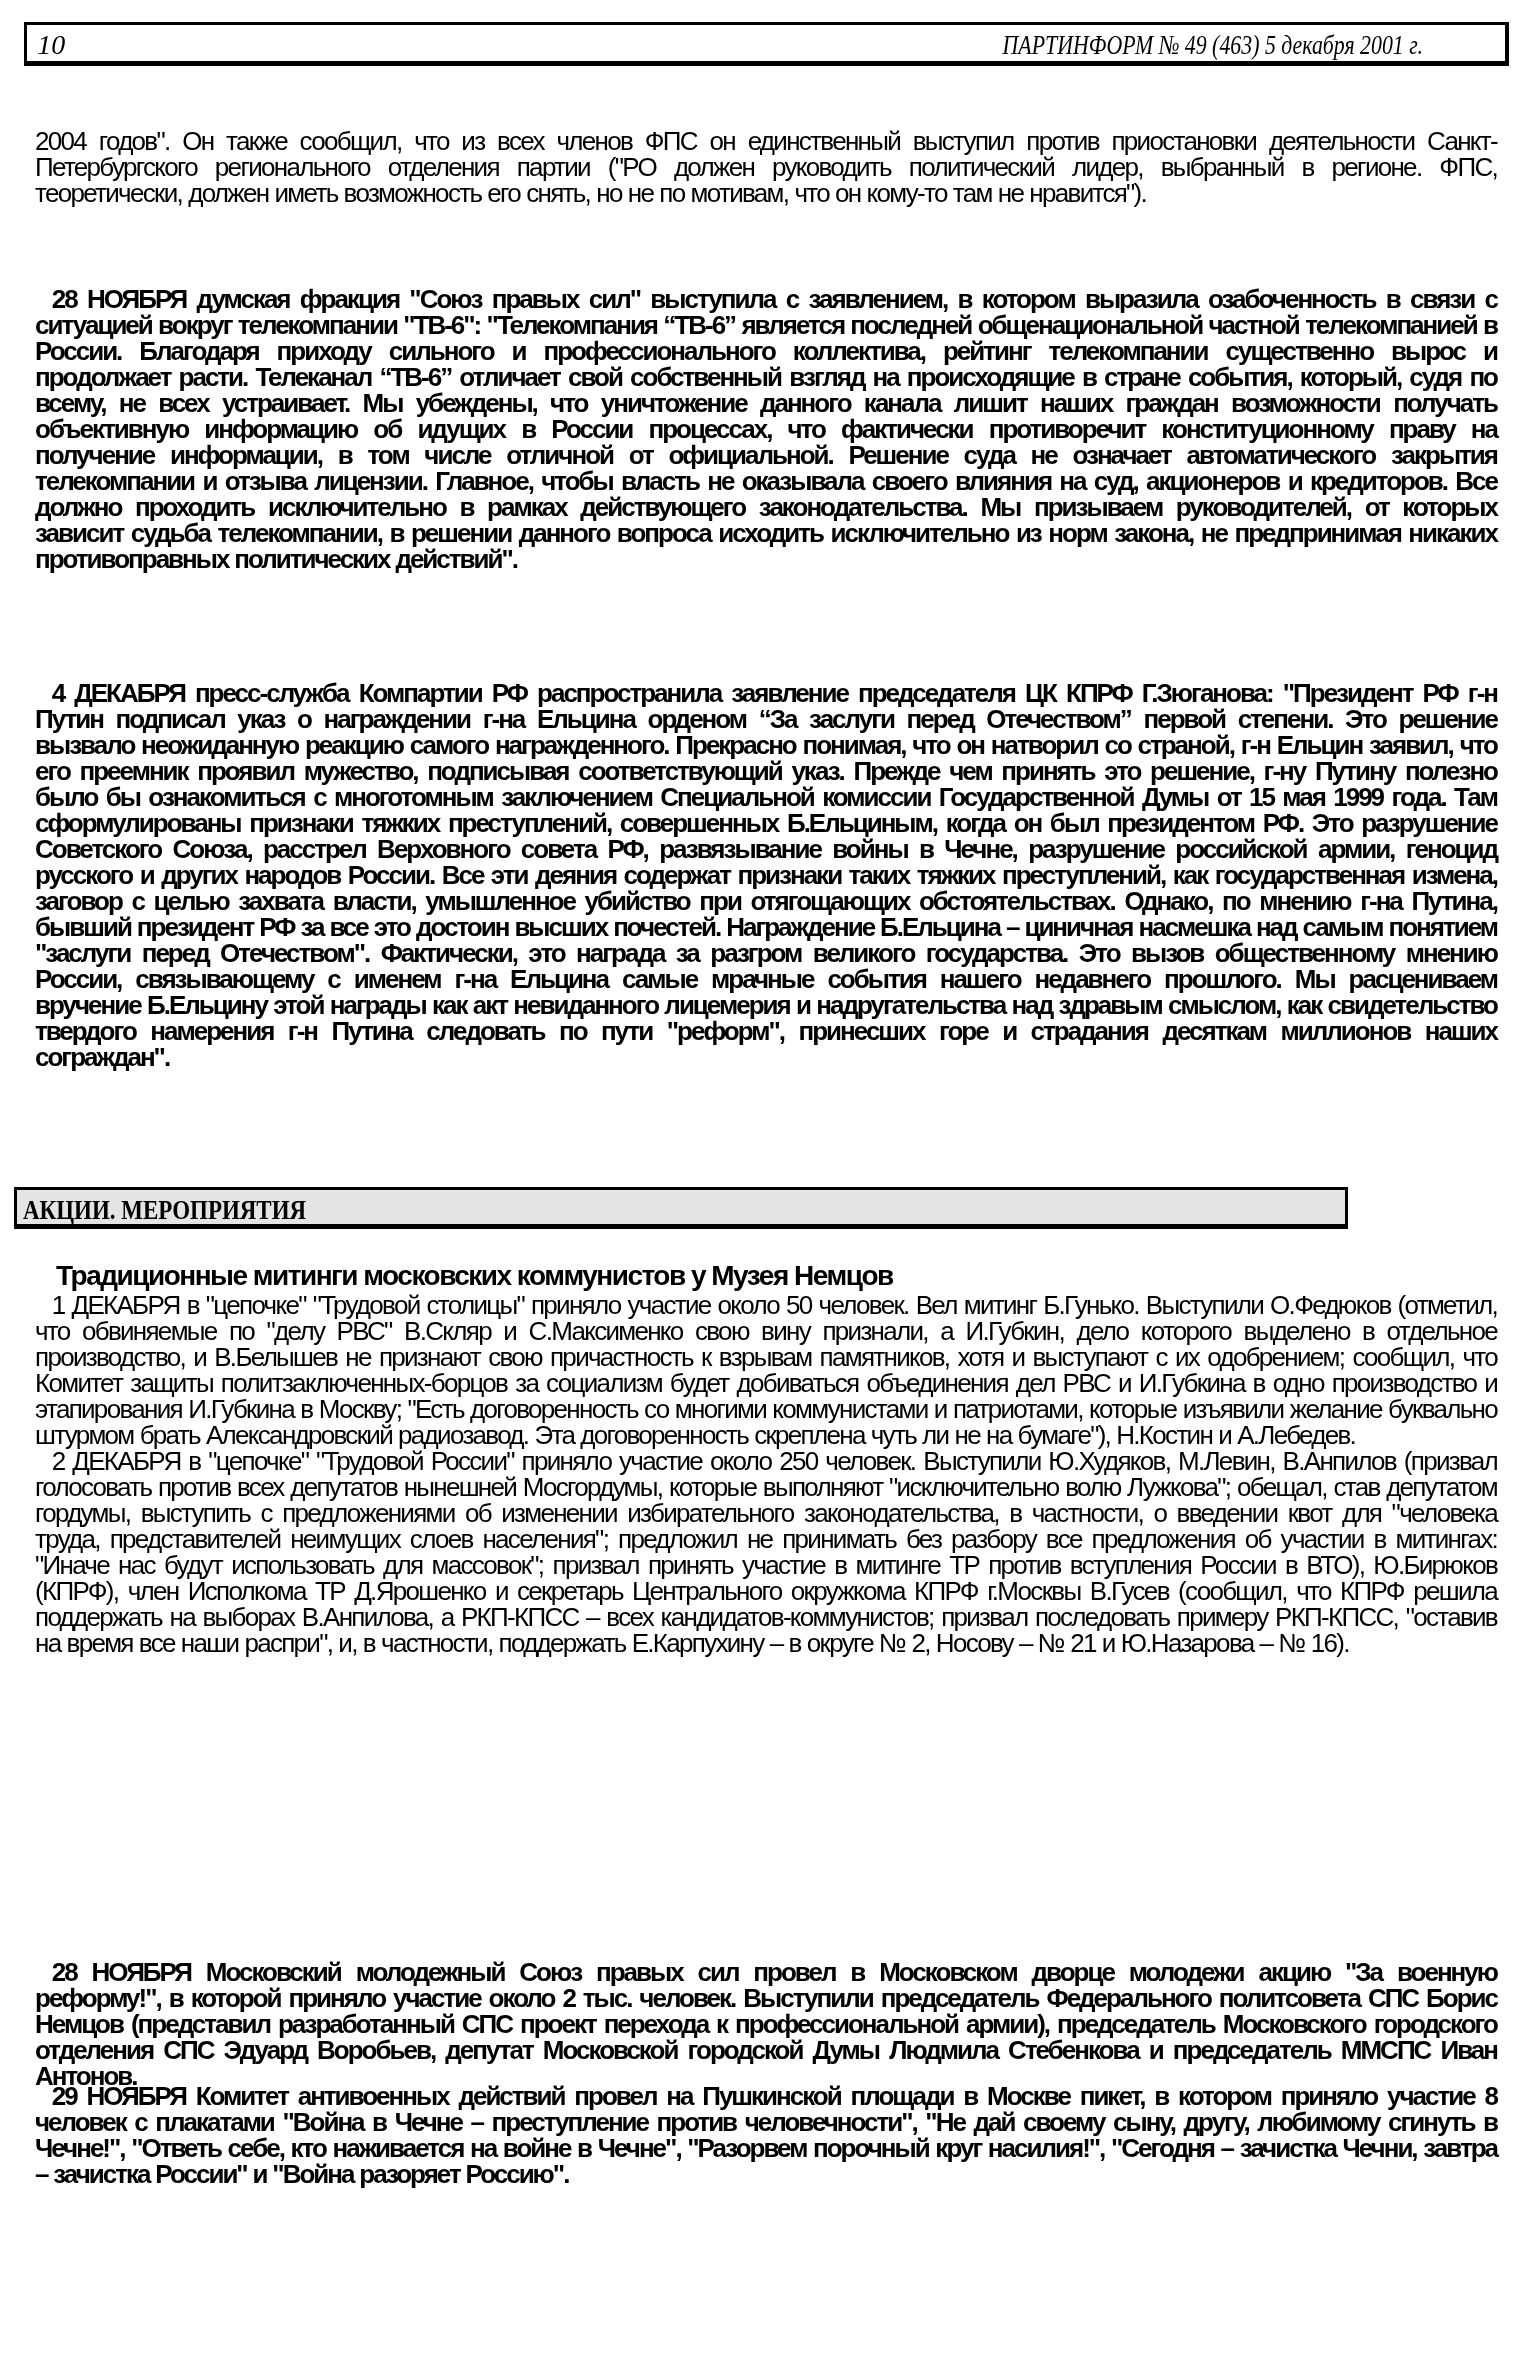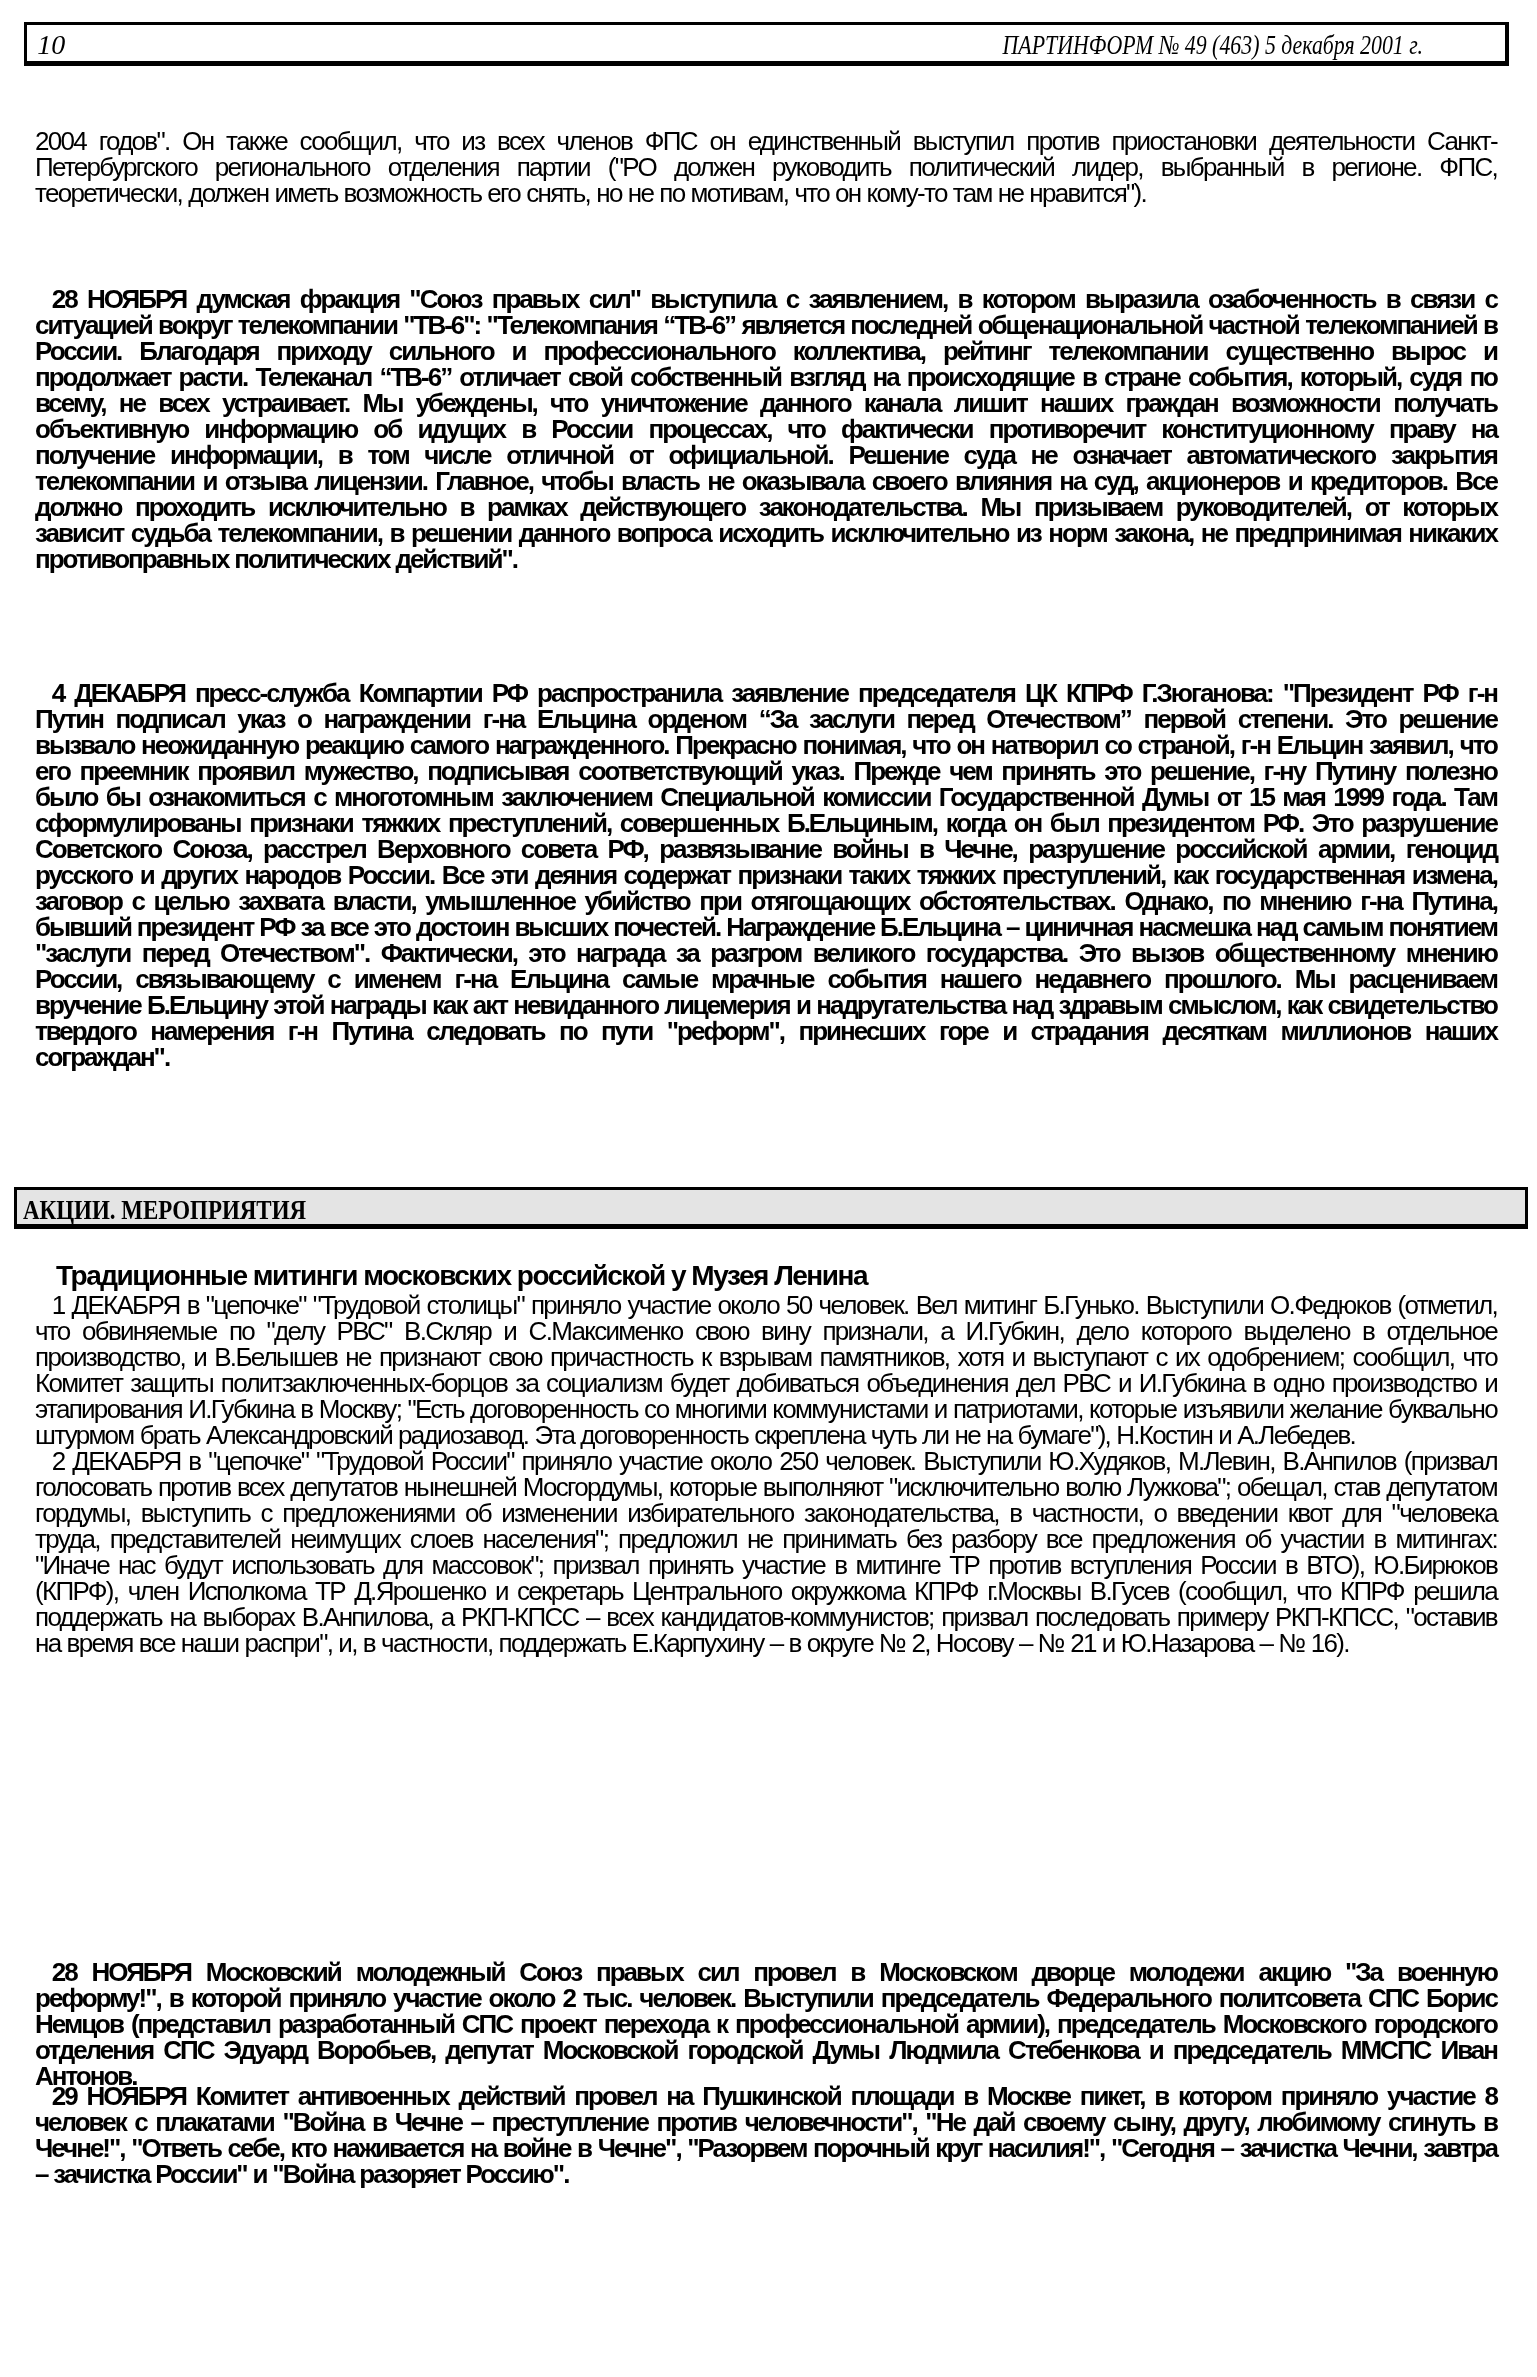--- a/index.html
+++ b/index.html
@@ -27,21 +27,21 @@
   .para {
     margin: 0; text-align: justify; text-align-last: left;
     font-size: 26px; line-height: 26px;
     letter-spacing: -1.7px; word-spacing: 0.6px;
   }
   .para.bold { font-weight: bold; letter-spacing: -2px; }
   .para .lead { font-weight: bold; }
   .indent { text-indent: 16.7px; }
 
   .section-box {
-    position: absolute; left: 14px; top: 1187px; width: 1514px; height: 42px;
+    position: absolute; left: 14px; top: 1187px; width: 1334px; height: 42px;
     border: 3.8px solid #000; border-bottom-width: 5.1px; border-right-width: 3.8px;
     box-sizing: border-box; background: #e4e4e4;
   }
   .section-title {
     position: absolute; left: 6.4px; top: 3.8px;
     font-family: "Liberation Serif", serif; font-weight: bold; font-size: 28px; line-height: 31px;
     transform: scaleX(0.82); transform-origin: left center; white-space: nowrap;
   }
   .article-title {
     position: absolute; left: 56px; top: 1260px;
@@ -66,21 +66,21 @@
 </div>
 
 <div class="text-block" style="top:680px;">
   <p class="para bold indent"><span class="lead">4 ДЕКАБРЯ</span><span> пресс-служба Компартии РФ распространила заявление председателя ЦК КПРФ Г.Зюганова: "Президент РФ г-н Путин подписал указ о награждении г-на Ельцина орденом “За заслуги перед Отечеством” первой степени. Это решение вызвало неожиданную реакцию самого награжденного. Прекрасно понимая, что он натворил со страной, г-н Ельцин заявил, что его преемник проявил мужество, подписывая соответствующий указ. Прежде чем принять это решение, г-ну Путину полезно было бы ознакомиться с многотомным заключением Специальной комиссии Государственной Думы от 15 мая 1999 года. Там сформулированы признаки тяжких преступлений, совершенных Б.Ельциным, когда он был президентом РФ. Это разрушение Советского Союза, расстрел Верховного совета РФ, развязывание войны в Чечне, разрушение российской армии, геноцид русского и других народов России. Все эти деяния содержат признаки таких тяжких преступлений, как государственная измена, заговор с целью захвата власти, умышленное убийство при отягощающих обстоятельствах. Однако, по мнению г-на Путина, бывший президент РФ за все это достоин высших почестей. Награждение Б.Ельцина – циничная насмешка над самым понятием "заслуги перед Отечеством". Фактически, это награда за разгром великого государства. Это вызов общественному мнению России, связывающему с именем г-на Ельцина самые мрачные события нашего недавнего прошлого. Мы расцениваем вручение Б.Ельцину этой награды как акт невиданного лицемерия и надругательства над здравым смыслом, как свидетельство твердого намерения г-н Путина следовать по пути "реформ", принесших горе и страдания десяткам миллионов наших сограждан".</span></p>
 </div>
 
 <div class="section-box">
   <span class="section-title">АКЦИИ. МЕРОПРИЯТИЯ</span>
 </div>
 
-<div class="article-title">Традиционные митинги московских российской у Музея Ленина</div>
+<div class="article-title">Традиционные митинги московских коммунистов у Музея Немцов</div>
 
 <div class="text-block" style="top:1292px;">
   <p class="para indent">1 ДЕКАБРЯ в "цепочке" "Трудовой столицы" приняло участие около 50 человек. Вел митинг Б.Гунько. Выступили О.Федюков (отметил, что обвиняемые по "делу РВС" В.Скляр и С.Максименко свою вину признали, а И.Губкин, дело которого выделено в отдельное производство, и В.Белышев не признают свою причастность к взрывам памятников, хотя и выступают с их одобрением; сообщил, что Комитет защиты политзаключенных-борцов за социализм будет добиваться объединения дел РВС и И.Губкина в одно производство и этапирования И.Губкина в Москву; "Есть договоренность со многими коммунистами и патриотами, которые изъявили желание буквально штурмом брать Александровский радиозавод. Эта договоренность скреплена чуть ли не на бумаге"), Н.Костин и А.Лебедев.</p>
   <p class="para indent">2 ДЕКАБРЯ в "цепочке" "Трудовой России" приняло участие около 250 человек. Выступили Ю.Худяков, М.Левин, В.Анпилов (призвал голосовать против всех депутатов нынешней Мосгордумы, которые выполняют "исключительно волю Лужкова"; обещал, став депутатом гордумы, выступить с предложениями об изменении избирательного законодательства, в частности, о введении квот для "человека труда, представителей неимущих слоев населения"; предложил не принимать без разбору все предложения об участии в митингах: "Иначе нас будут использовать для массовок"; призвал принять участие в митинге ТР против вступления России в ВТО), Ю.Бирюков (КПРФ), член Исполкома ТР Д.Ярошенко и секретарь Центрального окружкома КПРФ г.Москвы В.Гусев (сообщил, что КПРФ решила поддержать на выборах В.Анпилова, а РКП-КПСС – всех кандидатов-коммунистов; призвал последовать примеру РКП-КПСС, "оставив на время все наши распри", и, в частности, поддержать Е.Карпухину – в округе № 2, Носову – № 21 и Ю.Назарова – № 16).</p>
 </div>
 
 <div class="text-block" style="top:1911px;margin-top:48px;">
   <p class="para bold indent"><span class="lead">28 НОЯБРЯ</span><span> Московский молодежный Союз правых сил провел в Московском дворце молодежи акцию "За военную реформу!", в которой приняло участие около 2 тыс. человек. Выступили председатель Федерального политсовета СПС Борис Немцов (представил разработанный СПС проект перехода к профессиональной армии), председатель Московского городского отделения СПС Эдуард Воробьев, депутат Московской городской Думы Людмила Стебенкова и председатель ММСПС Иван Антонов.</span></p>
 </div>
 

